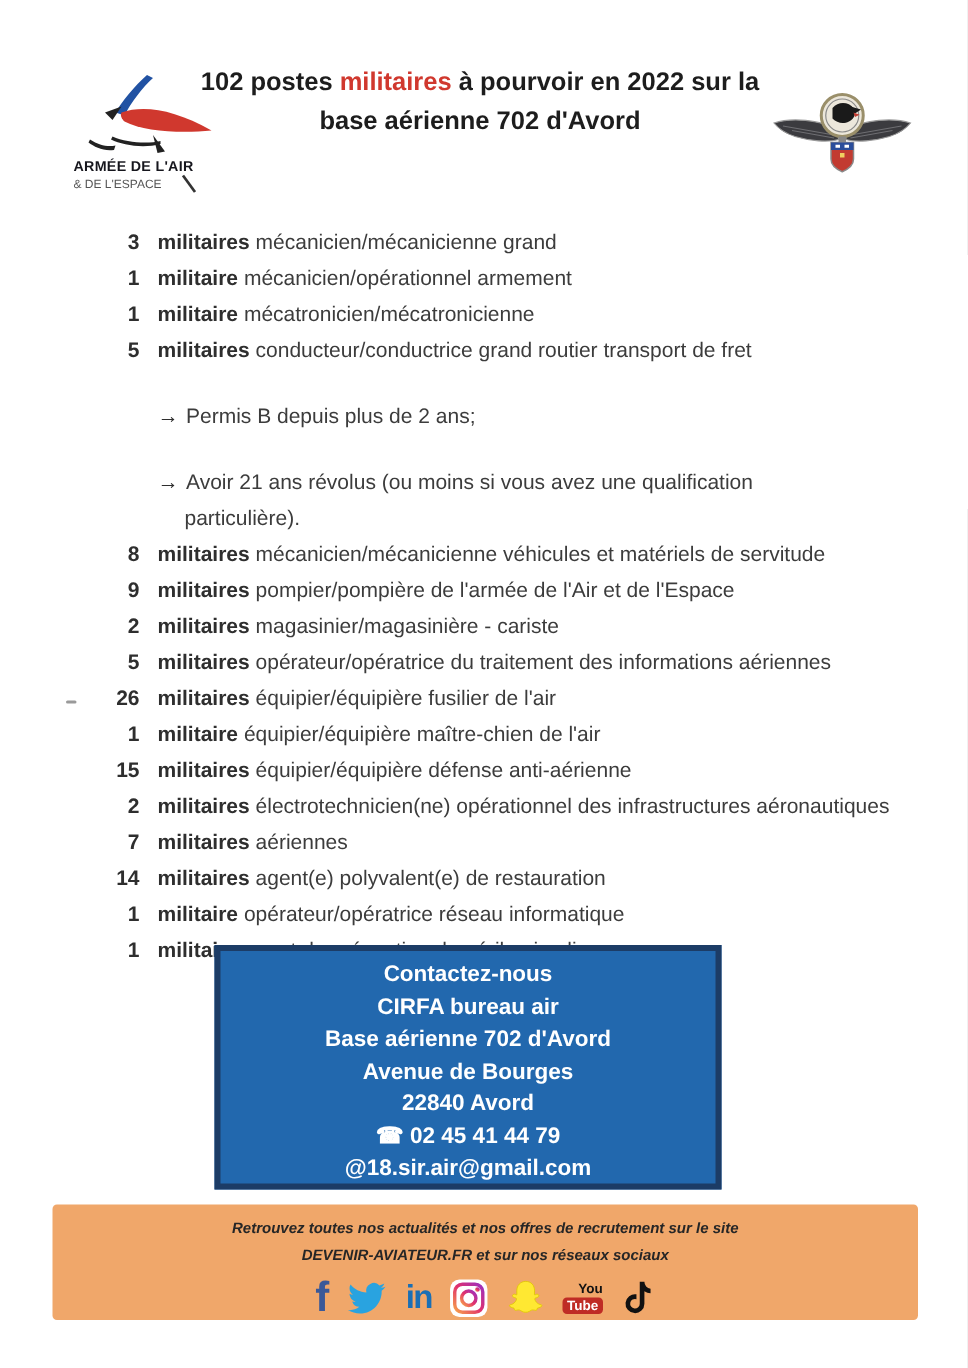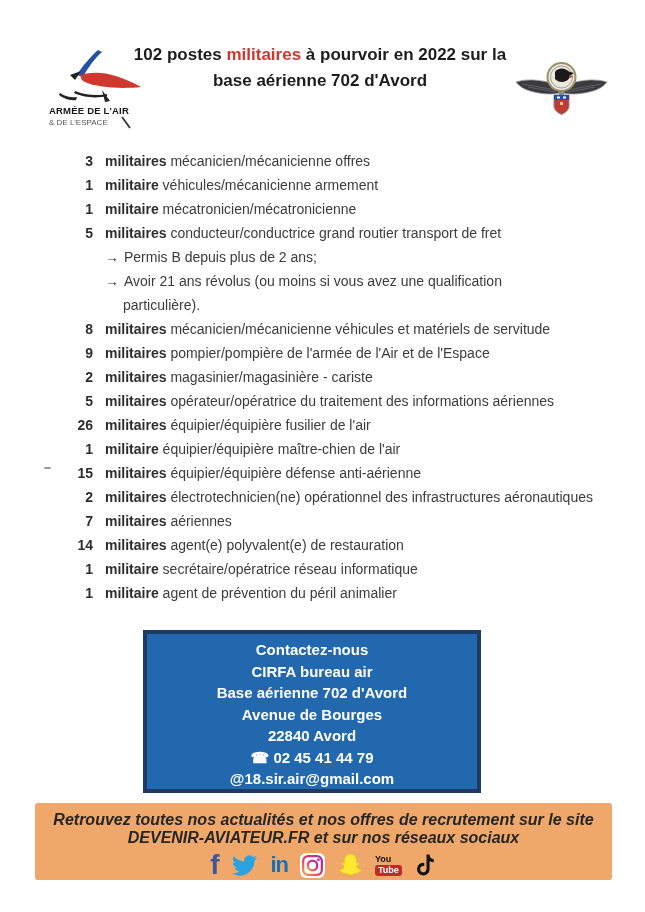--- a/index.html
+++ b/index.html
@@ -19,46 +19,46 @@
     font-size:15.5px;color:var(--accent-red,#d0382e);line-height:20px;
   }
   .subtitle sup{font-size:10px;vertical-align:super;line-height:0;}
   .logo{position:absolute;left:44px;top:44px;}
   .badge{position:absolute;left:514px;top:57px;}
   
   .list{position:absolute;left:60px;top:149px;width:575px;font-size:14px;}
   .row{height:24px;line-height:24px;white-space:nowrap;}
   .num{display:inline-block;width:33px;text-align:right;font-weight:700;color:#2e2e2e;margin-right:12px;}
   .unit{font-weight:700;color:#2e2e2e;}
-  .arrow-row{padding-left:45px;}
+  .arrow-row{padding-left:45px;margin-top:20px;}
   .arrow{display:inline-block;margin-right:5px;color:#2e2e2e;}
   .cont-row{padding-left:63px;}
   .artifact{position:absolute;left:44px;top:467px;width:7px;height:2px;background:#9a9a9a;border-radius:1px;}
   
   .contact-box{
     position:absolute;left:143px;top:630px;width:330px;height:150px;
     background:var(--box-blue,#2268ae);border:4px solid var(--box-border,#1c3c66);
     color:#ffffff;font-weight:700;font-size:15px;text-align:center;
     line-height:21.5px;padding-top:5px;
   }
   
   .banner{
     position:absolute;left:35px;top:803px;width:577px;height:77px;
     background:var(--banner-orange,#f0a76a);border-radius:3px;box-sizing:border-box;
     padding-top:8px;text-align:center;
   }
   .banner-line{
-    font-size:16px;font-weight:700;font-style:italic;color:#262626;line-height:17.5px;
+    font-size:10px;font-weight:700;font-style:italic;color:#262626;line-height:17.5px;
   }
   .social-row{
     margin-top:3px;display:flex;justify-content:center;align-items:center;gap:11px;height:32px;
   }
   .fb{font-style:normal;font-size:28px;font-weight:700;color:var(--facebook-blue,#3b5998);line-height:28px;}
   .li{font-style:normal;font-size:22px;font-weight:700;color:var(--linkedin-blue,#1a6fb5);line-height:22px;letter-spacing:-1px;}
-  .yt{display:inline-flex;flex-direction:column;align-items:flex-start;font-style:normal;
+  .yt{display:inline-flex;flex-direction:column;align-items:flex-end;font-style:normal;
       font-size:9px;font-weight:700;line-height:1;color:#111;}
   .yt .tube{background:var(--youtube-red,#bf2c25);color:#fff;border-radius:3px;padding:1px 3px;margin-top:1px;}
   svg{display:block;}
 </style>
 </head>
 <body>
 
 <div class="page">
 
   <div class="logo">
@@ -94,38 +94,38 @@
       <rect x="45" y="34" width="5" height="4" fill="#888"></rect>
       <path d="M40,38 h15 v11 c0,4 -4,7 -7.5,8.5 C44,56 40,53 40,49 Z" fill="#c23b31" stroke="#8a8a8a" stroke-width="1"></path>
       <rect x="40" y="38" width="15" height="5" fill="#2a4d9b"></rect>
       <rect x="43" y="39.5" width="3" height="2" fill="#fff"></rect>
       <rect x="49" y="39.5" width="3" height="2" fill="#fff"></rect>
       <rect x="46" y="45" width="3" height="3" fill="#f0d060"></rect>
     </svg>
   </div>
 
   <div class="list">
-    <div class="row"><span class="num">3</span><span class="unit">militaires</span> <span>mécanicien/mécanicienne offres</span></div>
-    <div class="row"><span class="num">1</span><span class="unit">militaire</span> <span>véhicules/mécanicienne armement</span></div>
+    <div class="row"><span class="num">3</span><span class="unit">militaires</span> <span>mécanicien/mécanicienne grand</span></div>
+    <div class="row"><span class="num">1</span><span class="unit">militaire</span> <span>mécanicien/opérationnel armement</span></div>
     <div class="row"><span class="num">1</span><span class="unit">militaire</span> <span>mécatronicien/mécatronicienne</span></div>
     <div class="row"><span class="num">5</span><span class="unit">militaires</span> <span>conducteur/conductrice grand routier transport de fret</span></div>
     <div class="row arrow-row"><span class="arrow">→</span><span>Permis B depuis plus de 2 ans;</span></div>
     <div class="row arrow-row"><span class="arrow">→</span><span>Avoir 21 ans révolus (ou moins si vous avez une qualification</span></div>
     <div class="row cont-row"><span>particulière).</span></div>
     <div class="row"><span class="num">8</span><span class="unit">militaires</span> <span>mécanicien/mécanicienne véhicules et matériels de servitude</span></div>
     <div class="row"><span class="num">9</span><span class="unit">militaires</span> <span>pompier/pompière de l'armée de l'Air et de l'Espace</span></div>
     <div class="row"><span class="num">2</span><span class="unit">militaires</span> <span>magasinier/magasinière - cariste</span></div>
     <div class="row"><span class="num">5</span><span class="unit">militaires</span> <span>opérateur/opératrice du traitement des informations aériennes</span></div>
     <div class="row"><span class="num">26</span><span class="unit">militaires</span> <span>équipier/équipière fusilier de l'air</span></div>
     <div class="row"><span class="num">1</span><span class="unit">militaire</span> <span>équipier/équipière maître-chien de l'air</span></div>
     <div class="row"><span class="num">15</span><span class="unit">militaires</span> <span>équipier/équipière défense anti-aérienne</span></div>
     <div class="row"><span class="num">2</span><span class="unit">militaires</span> <span>électrotechnicien(ne) opérationnel des infrastructures aéronautiques</span></div>
     <div class="row"><span class="num">7</span><span class="unit">militaires</span> <span>aériennes</span></div>
     <div class="row"><span class="num">14</span><span class="unit">militaires</span> <span>agent(e) polyvalent(e) de restauration</span></div>
-    <div class="row"><span class="num">1</span><span class="unit">militaire</span> <span>secrétaire/opératrice réseau informatique</span></div>
+    <div class="row"><span class="num">1</span><span class="unit">militaire</span> <span>opérateur/opératrice réseau informatique</span></div>
     <div class="row"><span class="num">1</span><span class="unit">militaire</span> <span>agent de prévention du péril animalier</span></div>
   </div>
 
   <div class="artifact"></div>
 
   <div class="contact-box">
     <div>Contactez-nous</div>
     <div>CIRFA bureau air</div>
     <div>Base aérienne 702 d'Avord</div>
     <div>Avenue de Bourges</div>

